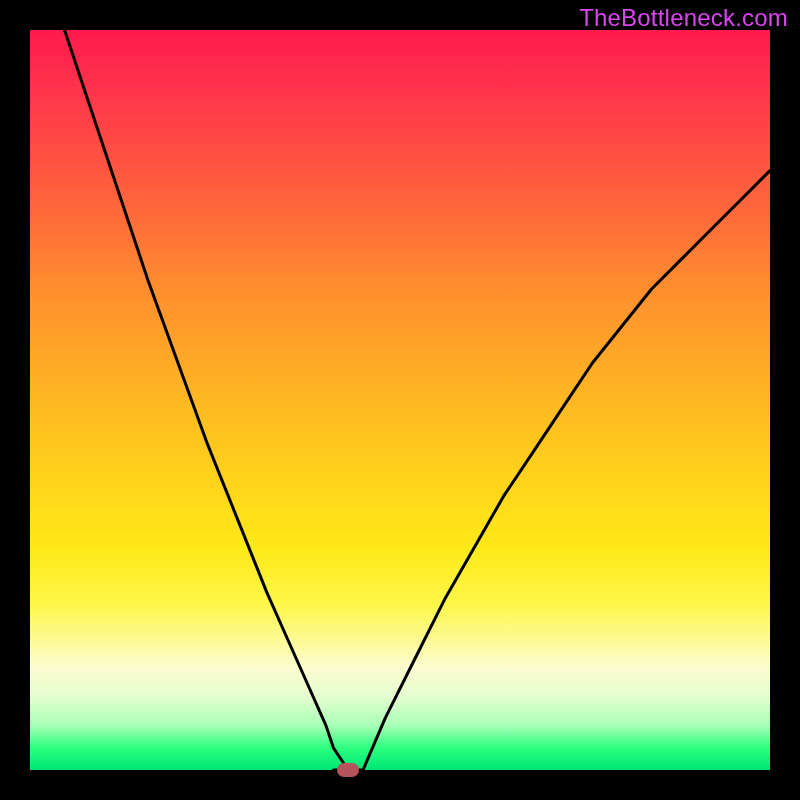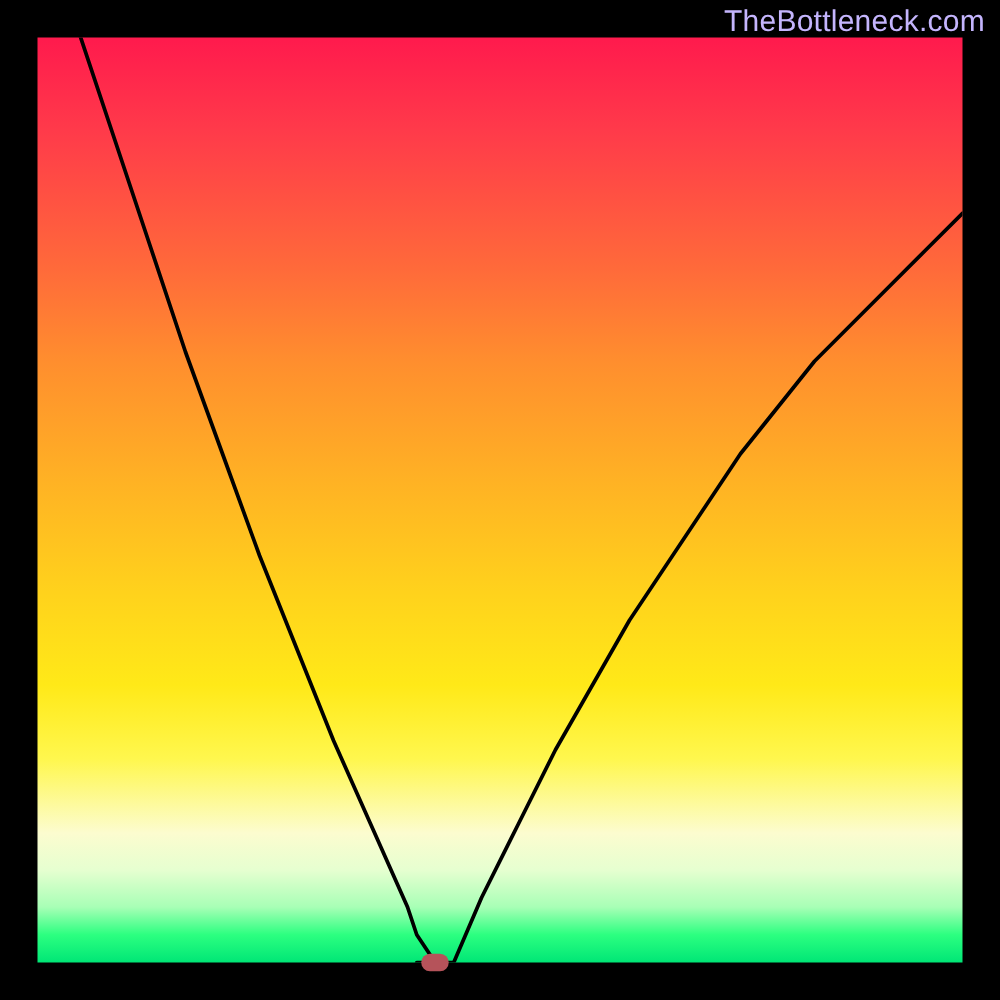--- a/index.html
+++ b/index.html
@@ -55,21 +55,21 @@
     width: 22px;
     height: 14px;
     background: #b5535a;
     border-radius: 8px;
     transform: translate(-50%, -50%);
   }
   .watermark {
     position: absolute;
     top: 4px;
     right: 12px;
-    color: #c4b5fd;
+    color: #d946ef;
     font-size: 24px;
     font-weight: 400;
     letter-spacing: 0.2px;
     pointer-events: none;
   }
 </style>
 </head>
 <body>
 
 <div class="frame">

